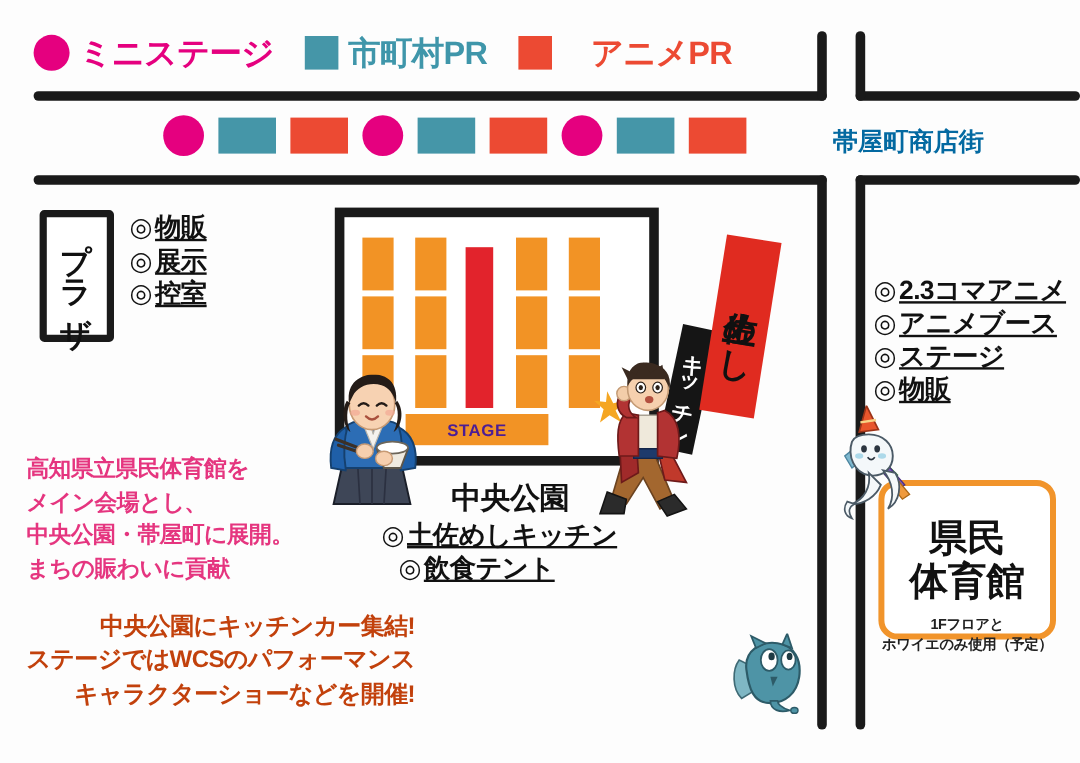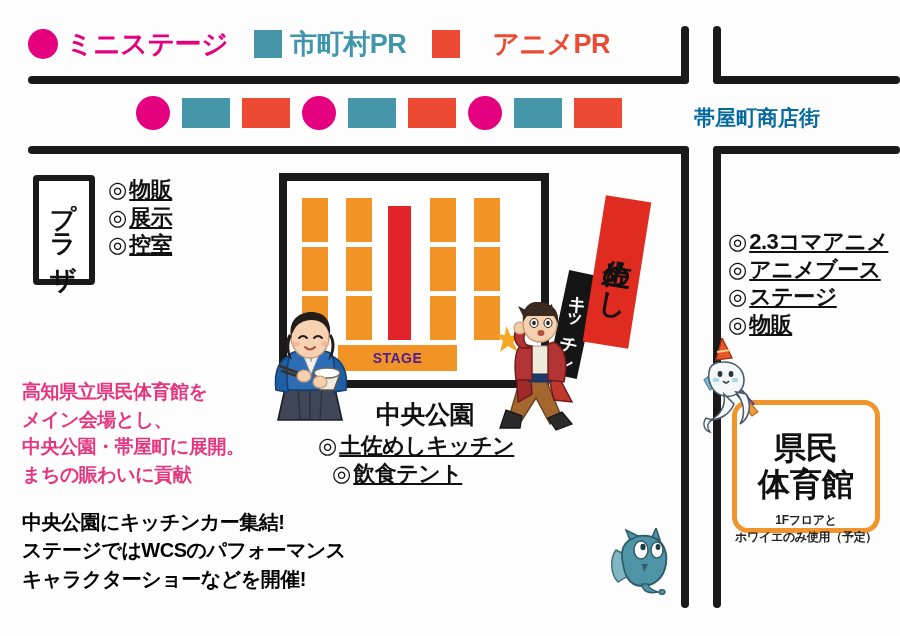--- a/index.html
+++ b/index.html
@@ -112,22 +112,22 @@
 
   
   .pink-text {
     position: absolute; top: 378px; left: 22px;
     font-size: 19px; font-weight: 800; color: #E5357F;
     line-height: 1.45; letter-spacing: -0.5px;
   }
   
   .teal-text {
     position: absolute; top: 508px; left: 22px;
-    font-size: 20px; font-weight: 800; color: #000000;
-    line-height: 1.42; letter-spacing: -0.5px;
+    font-size: 20px; font-weight: 800; color: #c2410c;
+    line-height: 1.42; letter-spacing: -0.5px; text-align: right;
   }
 
   
   .gym-box {
     position: absolute; top: 372px; left: 732px;
     width: 148px; height: 133px;
     border: 5px solid #F1942B; border-radius: 16px;
     background: #fff;
     display: flex; align-items: center; justify-content: center; margin-top: 28px;
   }

